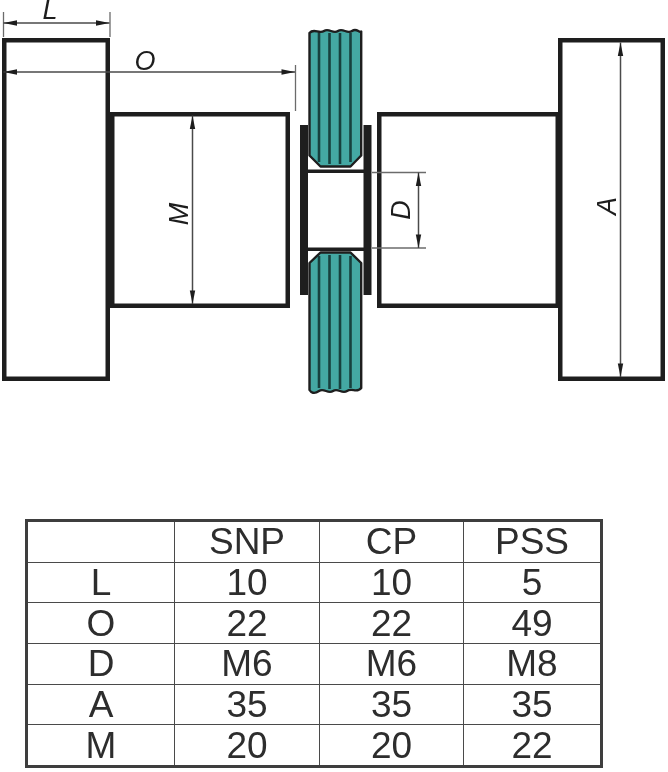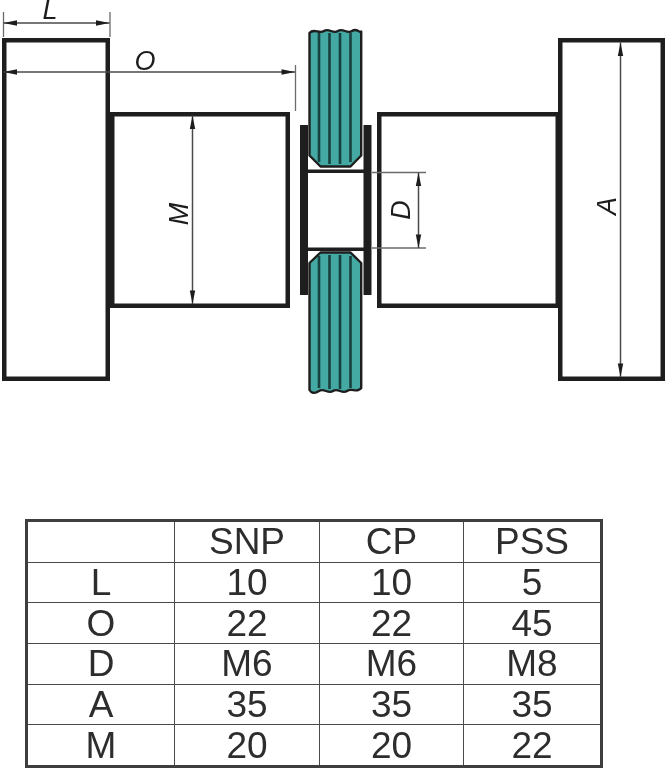--- a/index.html
+++ b/index.html
@@ -116,21 +116,21 @@
     <tr>
       <td>L</td>
       <td>10</td>
       <td>10</td>
       <td>5</td>
     </tr>
     <tr>
       <td>O</td>
       <td>22</td>
       <td>22</td>
-      <td>45</td>
+      <td>49</td>
     </tr>
     <tr>
       <td>D</td>
       <td>M6</td>
       <td>M6</td>
       <td>M8</td>
     </tr>
     <tr>
       <td>A</td>
       <td>35</td>

